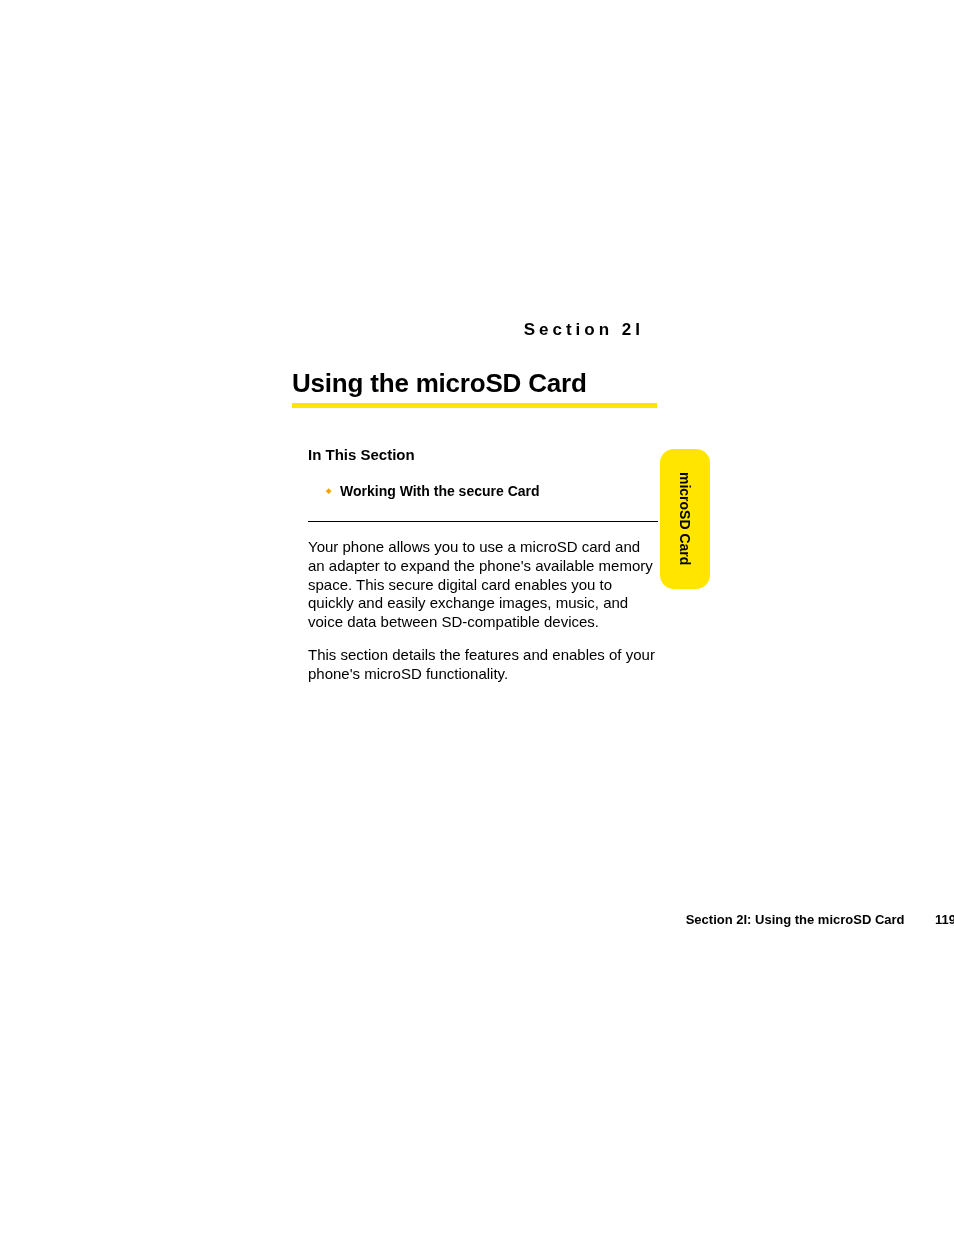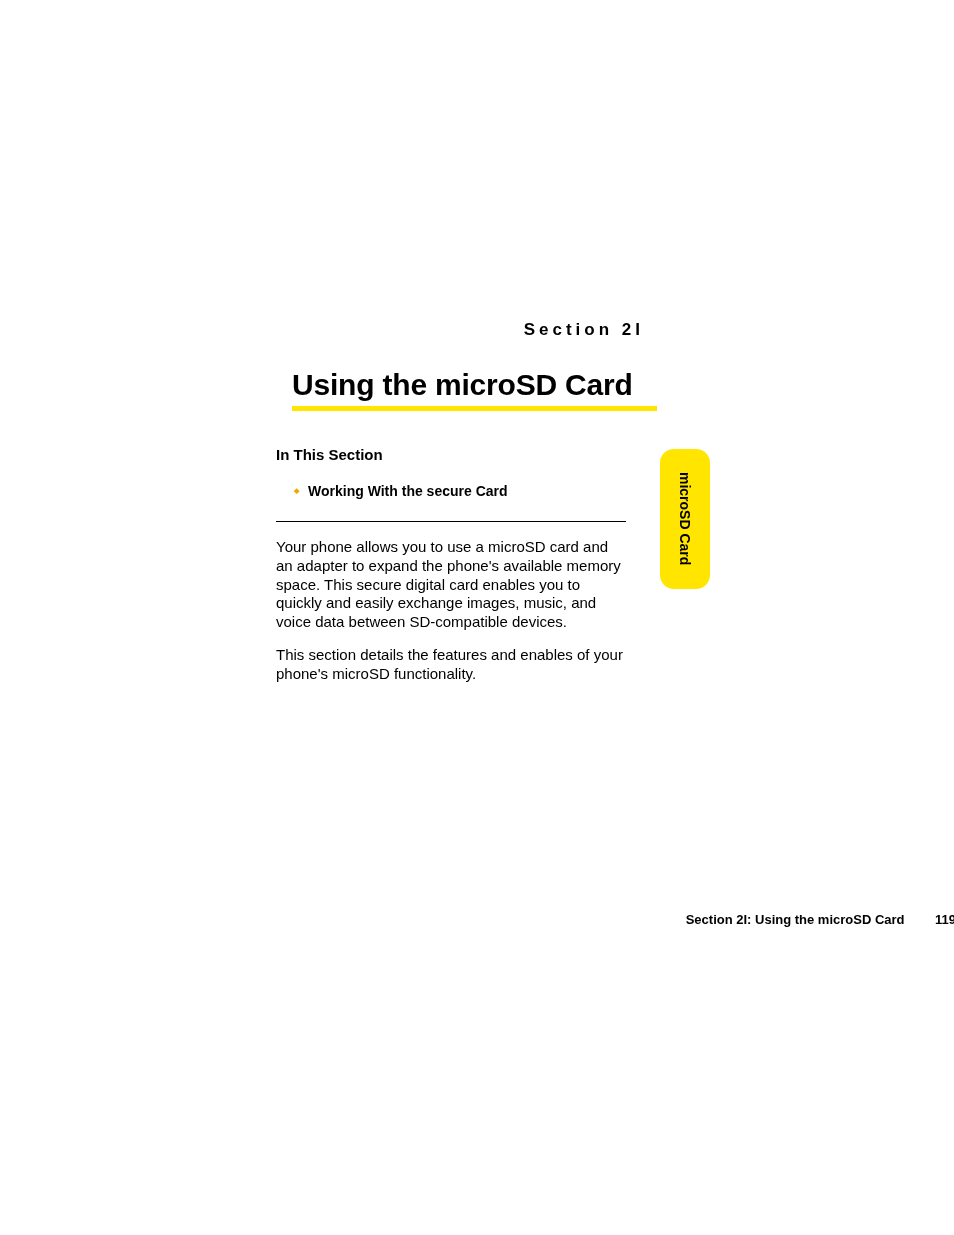--- a/index.html
+++ b/index.html
@@ -26,34 +26,34 @@
     color: #000;
   }
   .title-block {
     position: absolute;
     top: 368px;
     left: 292px;
     width: 365px;
   }
   .title-block h1 {
     margin: 0 0 4px 0;
-    font-size: 30px;
+    font-size: 26px;
     font-weight: 700;
     color: #000;
     letter-spacing: -0.2px;
   }
   .yellow-rule {
     height: 5px;
     background: #ffe500;
     width: 100%;
   }
   .content-col {
     position: absolute;
     top: 446px;
-    left: 276px;
+    left: 308px;
     width: 350px;
   }
   .in-this-section {
     font-size: 15px;
     font-weight: 700;
     margin-bottom: 20px;
   }
   .toc-list {
     list-style: none;
     padding: 0;

